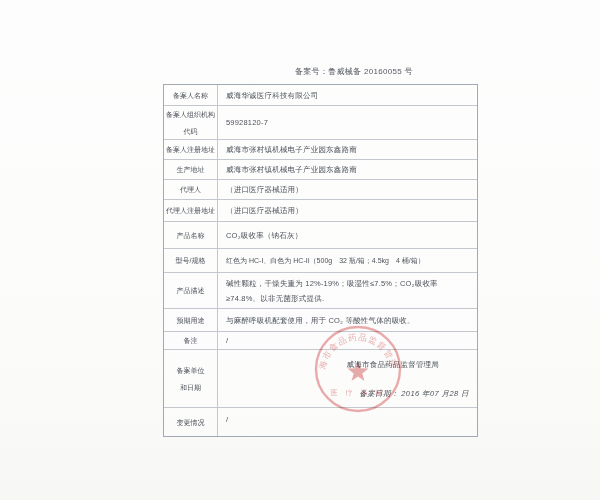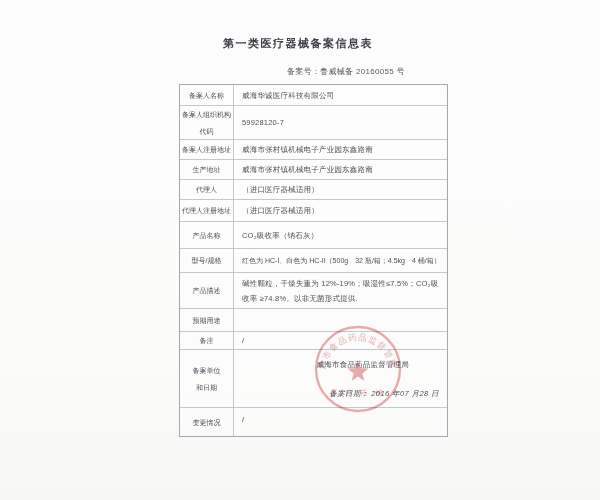--- a/index.html
+++ b/index.html
@@ -12,30 +12,29 @@
   }
   .page{position:relative;width:600px;height:500px;}
 
   .doc-title{
     position:absolute;top:36px;left:0;width:596px;
     text-align:center;
     font-size:11px;font-weight:bold;color:#3b3f45;
     letter-spacing:1.5px;
   }
   .record-no{
-    position:absolute;top:66px;left:287px;
+    position:absolute;top:66px;left:295px;
     font-size:8px;color:#565b63;letter-spacing:.3px;
   }
 
   .filing-table{
-    position:absolute;left:163px;top:84px;width:269px;
+    position:absolute;left:163px;top:84px;width:315px;
     border:1px solid #a3a9b1;
     background:rgba(255,255,255,.35);
     box-sizing:border-box;
-    margin-left:16px;
   }
   .row{display:flex;border-bottom:1px solid #c3c8ce;box-sizing:border-box;}
   .row:last-child{border-bottom:none;}
   .h21{height:21px}.h34{height:34px}.h20{height:20px}.h22{height:22px}
   .h27{height:27px}.h24{height:24px}.h36{height:36px}.h23{height:23px}
   .h18{height:18px}.h58{height:58px}.h28{height:28px}
 
   .label-cell{
     width:54px;min-width:54px;box-sizing:border-box;
     border-right:1px solid #c3c8ce;
@@ -63,21 +62,20 @@
   .stamp{
     position:absolute;left:308px;top:319px;width:100px;height:100px;
     opacity:.58;mix-blend-mode:multiply;
   }
 </style>
 </head>
 <body>
 
 <div class="page">
 
-  <div class="doc-title">第一类医疗器械备案信息表</div>
   <div class="record-no">备案号：鲁威械备 20160055 号</div>
 
   <div class="filing-table">
 
     <div class="row h21">
       <div class="label-cell">备案人名称</div>
       <div class="value-cell">威海华诚医疗科技有限公司</div>
     </div>
 
     <div class="row h34">
@@ -118,20 +116,21 @@
       <div class="value-cell small">红色为 HC-I、白色为 HC-II（500g　32 瓶/箱；4.5kg　4 桶/箱）</div>
     </div>
 
     <div class="row h36">
       <div class="label-cell">产品描述</div>
       <div class="value-cell">碱性颗粒，干燥失重为 12%-19%；吸湿性≤7.5%；CO₂吸收率 ≥74.8%。以非无菌形式提供.</div>
     </div>
 
     <div class="row h23">
       <div class="label-cell">预期用途</div>
+      <div class="value-cell">与麻醉呼吸机配套使用，用于 CO₂ 等酸性气体的吸收。</div>
     </div>
 
     <div class="row h18">
       <div class="label-cell">备注</div>
       <div class="value-cell">/</div>
     </div>
 
     <div class="row h58">
       <div class="label-cell tight">
         <div>备案单位</div>

